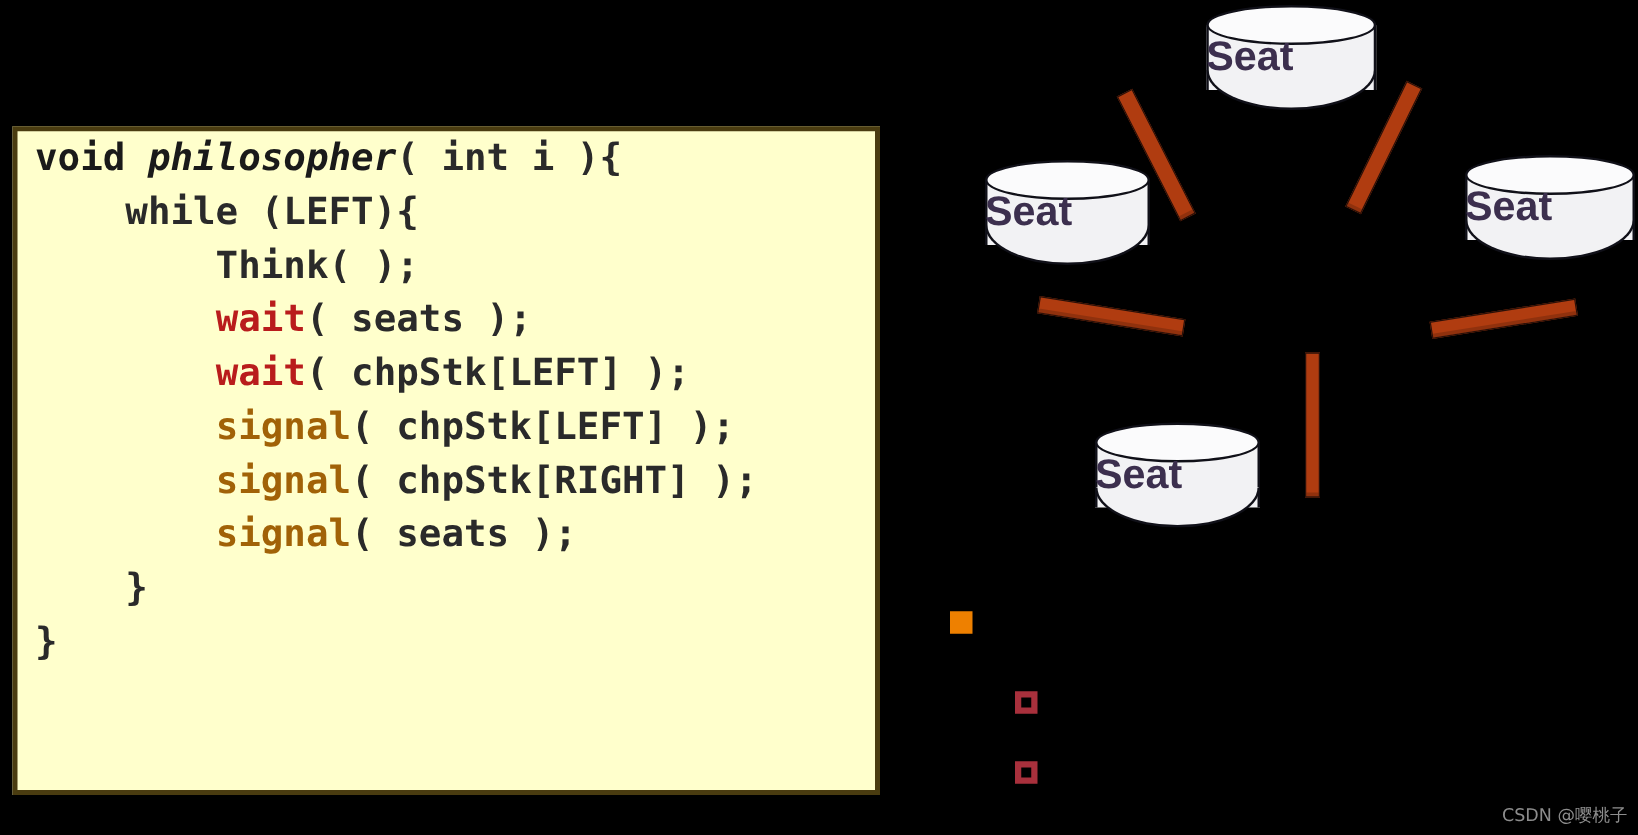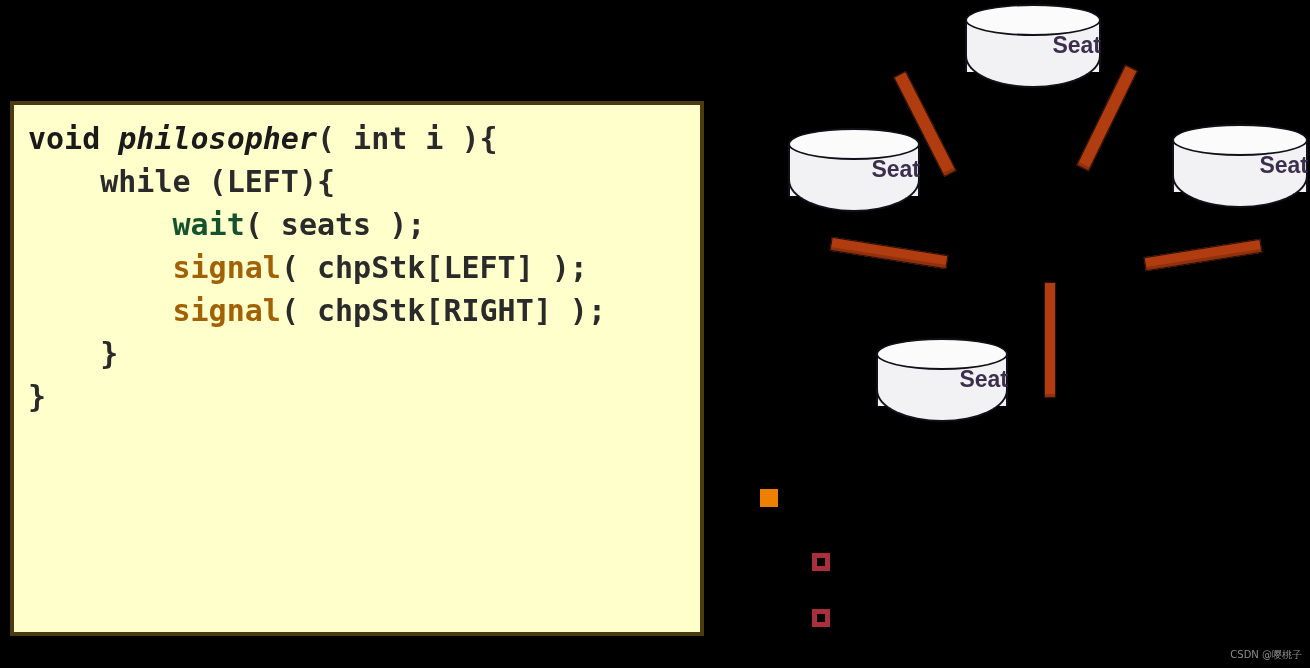--- a/index.html
+++ b/index.html
@@ -23,32 +23,32 @@
     top: 101px;
     width: 694px;
     height: 535px;
     background: #ffffcc;
     border: 4px solid #4a3c10;
     box-sizing: border-box;
     overflow: hidden;
   }
   #code-listing {
     margin: 0;
-    padding: 12px 0 0 14px;
+    padding: 0 0 0 14px;
     font-family: "DejaVu Sans Mono", "Liberation Mono", monospace;
     font-size: 30px;
     line-height: 43px;
     font-weight: bold;
     color: #222222;
     white-space: pre;
   }
   .code-line { display: block; height: 43px; }
   .tok-kw      { color: #1a1a1a; }
   .tok-fname   { color: #1a1a1a; font-style: italic; }
-  .tok-wait    { color: #14532d; }
+  .tok-wait    { color: #b91c1c; }
   .tok-signal  { color: #a16207; }
   .tok-plain   { color: #2a2a2a; }
 
   
   .seat {
     position: absolute;
   }
   .seat-body {
     position: absolute;
     left: 0;
@@ -82,25 +82,25 @@
     border-top: none;
     border-radius: 0 0 50% 50% / 0 0 100% 100%;
     box-sizing: border-box;
   }
   .seat-label {
     position: absolute;
     left: 0;
     right: 0;
     top: 50%;
     transform: translateY(-52%);
-    text-align: right;
+    text-align: left;
     color: #3c2f4e;
     font-family: "Liberation Sans", sans-serif;
     font-weight: bold;
-    font-size: 23px;
+    font-size: 33px;
     letter-spacing: 0px;
     z-index: 3;
   }
 
   
   .chopstick {
     position: absolute;
     background: #b03c10;
     border: 1px solid #2a1008;
     box-sizing: border-box;
@@ -118,36 +118,39 @@
     box-sizing: border-box;
     background: transparent;
   }
 
   
   #watermark {
     position: absolute;
     right: 8px;
     bottom: 6px;
     color: #8d8d8d;
-    font-size: 10px;
+    font-size: 14px;
     font-family: "DejaVu Sans", sans-serif;
     white-space: nowrap;
   }
 </style>
 </head>
 <body>
 
 <div id="stage">
 
   <div id="code-panel">
     <pre id="code-listing"><span class="code-line"><span class="tok-kw">void </span><span class="tok-fname">philosopher</span><span class="tok-plain">( int i ){</span>
 </span><span class="code-line"><span class="tok-plain">    while (LEFT){</span>
+</span><span class="code-line"><span class="tok-plain">        Think( );</span>
 </span><span class="code-line"><span class="tok-plain">        </span><span class="tok-wait">wait</span><span class="tok-plain">( seats );</span>
+</span><span class="code-line"><span class="tok-plain">        </span><span class="tok-wait">wait</span><span class="tok-plain">( chpStk[LEFT] );</span>
 </span><span class="code-line"><span class="tok-plain">        </span><span class="tok-signal">signal</span><span class="tok-plain">( chpStk[LEFT] );</span>
 </span><span class="code-line"><span class="tok-plain">        </span><span class="tok-signal">signal</span><span class="tok-plain">( chpStk[RIGHT] );</span>
+</span><span class="code-line"><span class="tok-plain">        </span><span class="tok-signal">signal</span><span class="tok-plain">( seats );</span>
 </span><span class="code-line"><span class="tok-plain">    }</span>
 </span><span class="code-line"><span class="tok-plain">}</span>
 </span></pre>
   </div>
 
   <div id="diagram">
     <div id="chopsticks-layer">
         <div class="chopstick" style="left: 918px; top: 68px; width: 14px; height: 112px; background: rgb(176, 60, 16); transform: rotate(-27deg);"></div>
         <div class="chopstick" style="left: 1100px; top: 62px; width: 14px; height: 112px; background: rgb(176, 60, 16); transform: rotate(26deg);"></div>
         <div class="chopstick" style="left: 830px; top: 246px; width: 118px; height: 14px; background: rgb(176, 60, 16); transform: rotate(9deg);"></div>

